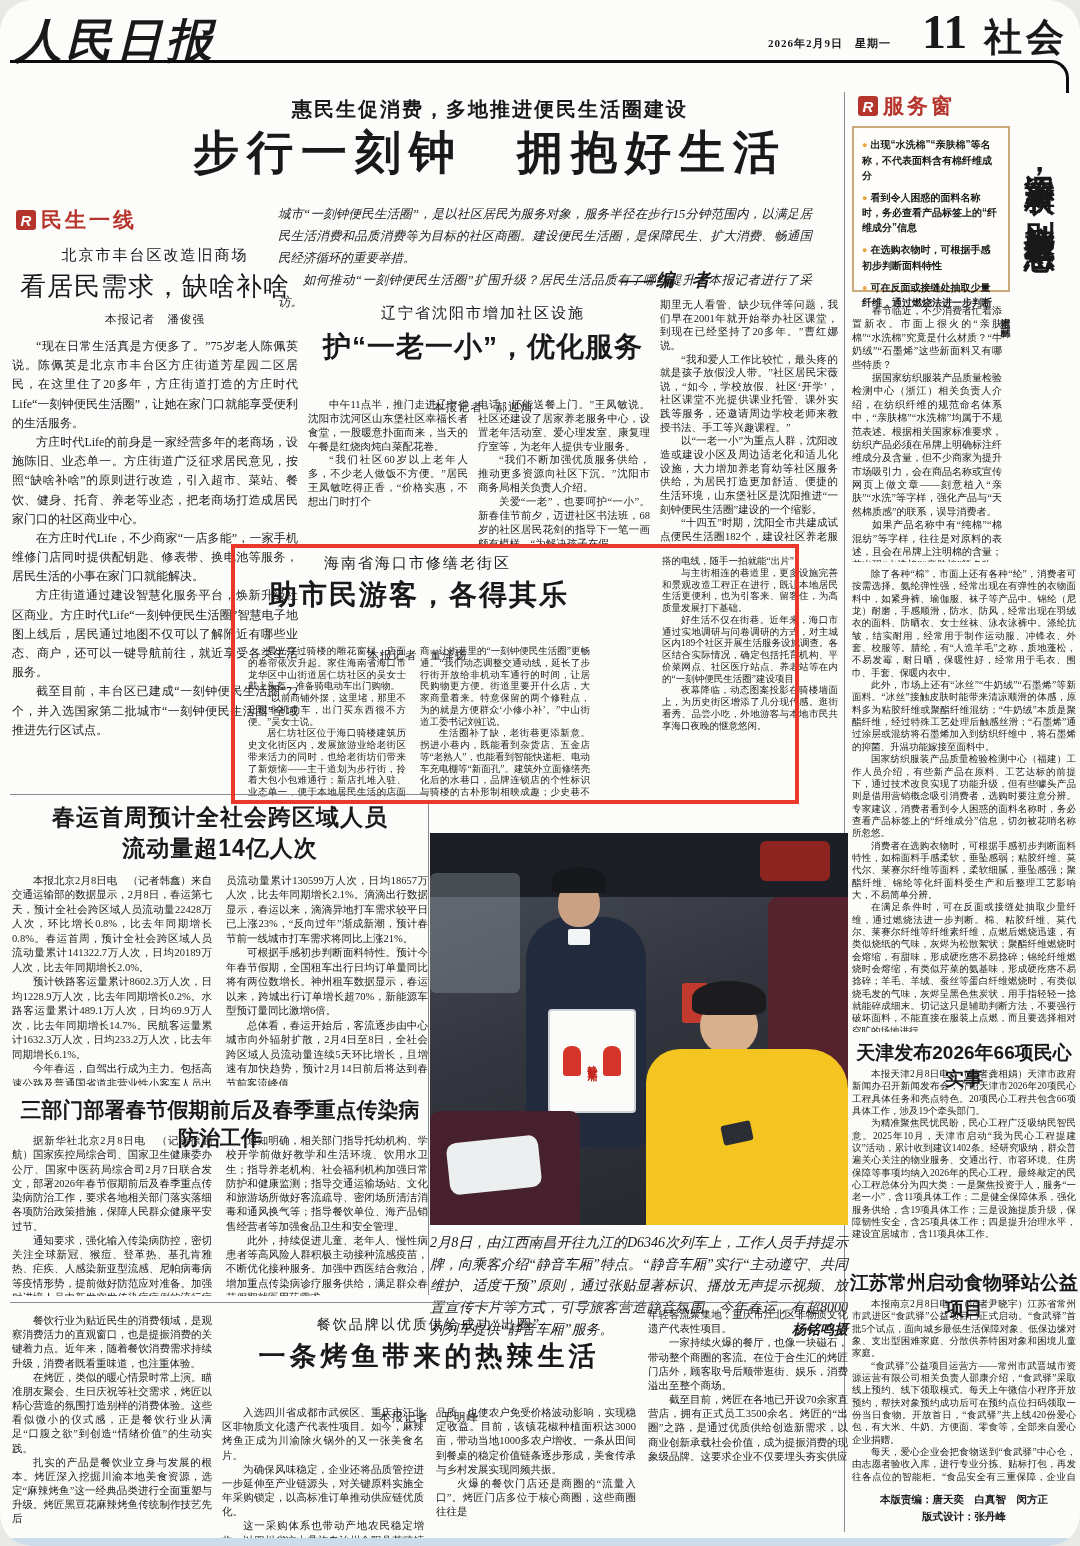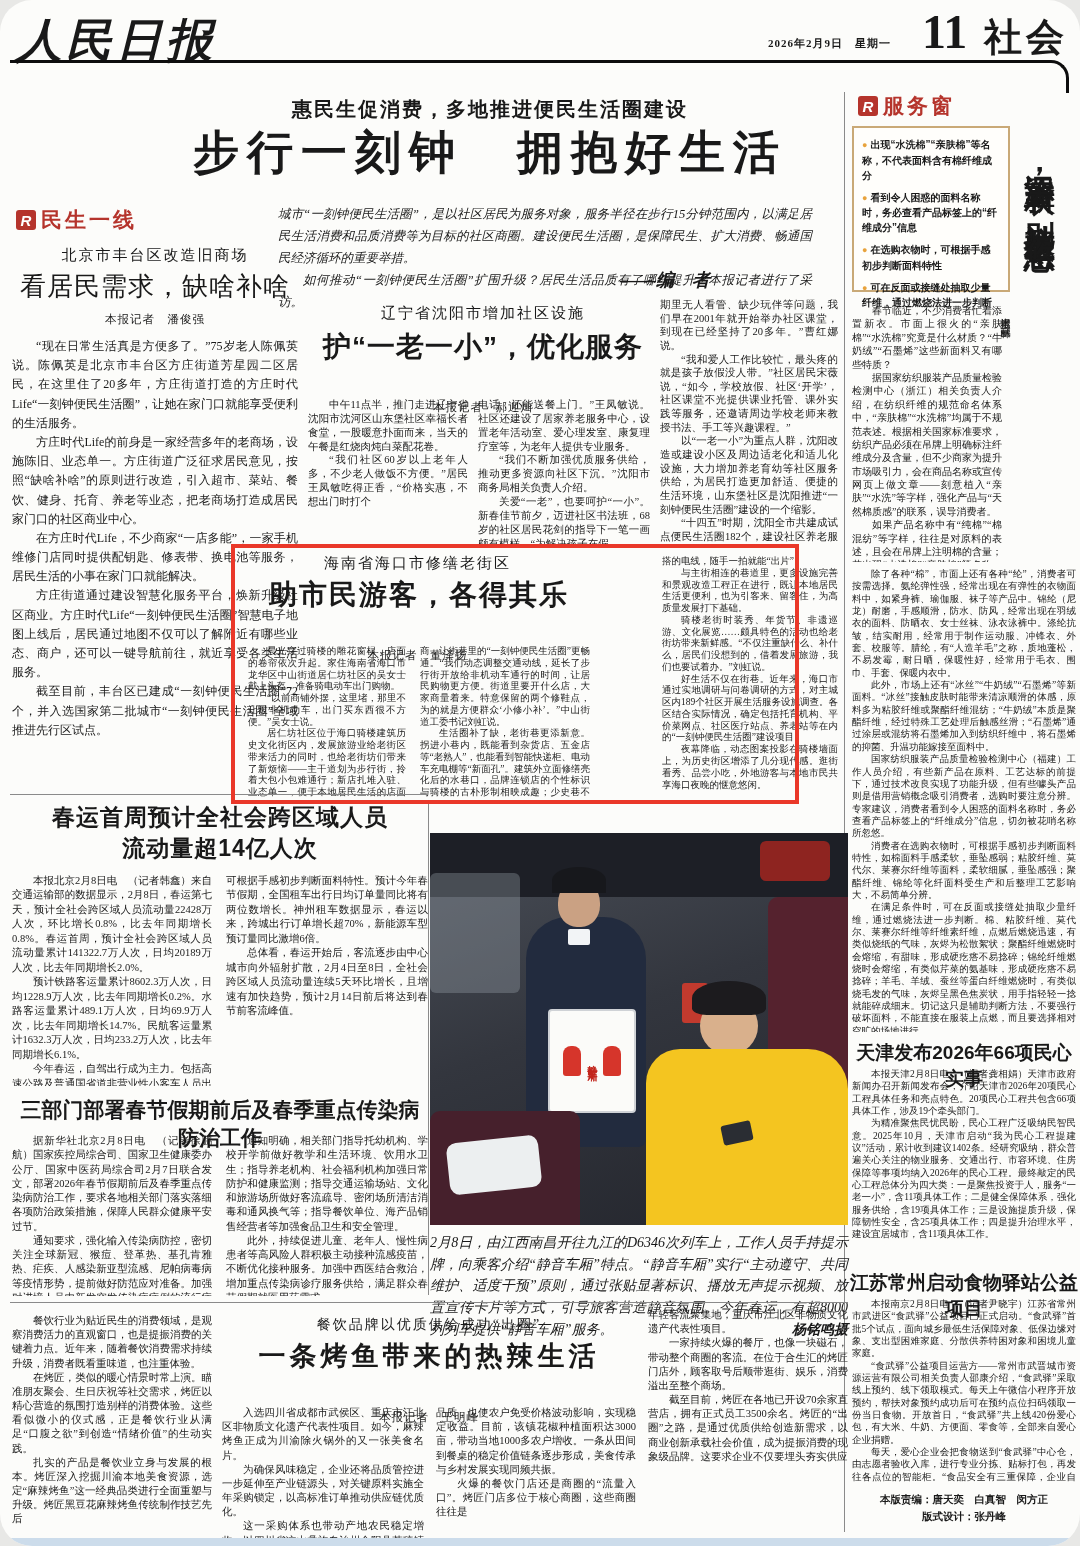--- a/index.html
+++ b/index.html
@@ -108,41 +108,41 @@
         <p class="para">“以前商铺外摆，这里堵，那里不让过非机动车，出门买东西很不方便。”吴女士说。</p>
         <p class="para">居仁坊社区位于海口骑楼建筑历史文化街区内，发展旅游业给老街区带来活力的同时，也给老街坊们带来了新烦恼——主干道划为步行街，拎着大包小包难通行；新店扎堆入驻、业态单一，便于本地居民生活的店面却少了。</p>
       </div>
     <div class="abs jus body cont" style="left:175px;top:94px;width:170px;height:152px;font-size:9.5px;line-height:1.24;">
         <p class="para">商，让街巷里的“一刻钟便民生活圈”更畅通。“我们动态调整交通动线，延长了步行街开放给非机动车通行的时间，让居民购物更方便。街道里要开什么店，大家商量着来。特意保留的两个修鞋点，为的就是方便群众‘小修小补’。”中山街道工委书记刘虹说。</p>
         <p class="para">生活圈补了缺，老街巷更添新意。拐进小巷内，既能看到杂货店、五金店等“老熟人”，也能看到智能快递柜、电动车充电棚等“新面孔”。建筑外立面修缮亮化后的水巷口，品牌连锁店的个性标识与骑楼的古朴形制相映成趣；少史巷不再有斑驳的墙面和乱</p>
       </div>
     <div class="abs jus body cont" style="left:417px;top:4px;width:176px;height:244px;font-size:9.5px;line-height:1.24;">
         <p class="para">搭的电线，随手一拍就能“出片”。</p>
         <p class="para">与主街相连的巷道里，更多设施完善和景观改造工程正在进行，既让本地居民生活更便利，也为引客来、留客住，为高质量发展打下基础。</p>
-        <p class="para">骑楼老街时装秀、年货节、非遗巡游、文化展览……颇具特色的活动也给老街坊带来新鲜感。“不仅注重缺什么、补什么，居民们没想到的，借着发展旅游，我们也要试着办。”刘虹说。</p>
         <p class="para">好生活不仅在街巷。近年来，海口市通过实地调研与问卷调研的方式，对主城区内189个社区开展生活服务设施调查。各区结合实际情况，确定包括托育机构、平价菜网点、社区医疗站点、养老站等在内的“一刻钟便民生活圈”建设项目。</p>
         <p class="para">夜幕降临，动态图案投影在骑楼墙面上，为历史街区增添了几分现代感。逛街看秀、品尝小吃，外地游客与本地市民共享海口夜晚的惬意悠闲。</p>
       </div>
   </div>
 
   <div class="abs hl-box" style="left:231px;top:544px;width:568px;height:260px;"></div>
 
   <div class="abs rule" style="left:10px;top:794px;width:418px;height:1px;"></div>
   <div class="abs rule" style="left:428px;top:800px;width:1px;height:495px;"></div>
   <div class="abs rule" style="left:844px;top:92px;width:1px;height:1440px;"></div>
 
   <div class="abs" style="left:12px;top:802px;width:416px;">
     <div class="ctr hei" style="font-size:23px;letter-spacing:1px;">春运首周预计全社会跨区域人员</div>
     <div class="ctr hei" style="font-size:23px;letter-spacing:1px;">流动量超14亿人次</div>
     <div class="abs jus body" style="left:0;top:72px;width:200px;height:212px;font-size:10.5px;line-height:1.38;">
         <p class="para">本报北京2月8日电　（记者韩鑫）来自交通运输部的数据显示，2月8日，春运第七天，预计全社会跨区域人员流动量22428万人次，环比增长0.8%，比去年同期增长0.8%。春运首周，预计全社会跨区域人员流动量累计141322.7万人次，日均20189万人次，比去年同期增长2.0%。</p>
         <p class="para">预计铁路客运量累计8602.3万人次，日均1228.9万人次，比去年同期增长0.2%。水路客运量累计489.1万人次，日均69.9万人次，比去年同期增长14.7%。民航客运量累计1632.3万人次，日均233.2万人次，比去年同期增长6.1%。</p>
         <p class="para">今年春运，自驾出行成为主力。包括高速公路及普通国省道非营业性小客车人员出行量、公路营业性客运量等在内的公路人</p>
       </div>
     <div class="abs jus body cont" style="left:214px;top:72px;width:202px;height:212px;font-size:10.5px;line-height:1.38;">
+        <p class="para">员流动量累计130599万人次，日均18657万人次，比去年同期增长2.1%。滴滴出行数据显示，春运以来，滴滴异地打车需求较平日已上涨23%，“反向过年”渐成新潮，预计春节前一线城市打车需求将同比上涨21%。</p>
         <p class="para">可根据手感初步判断面料特性。预计今年春节假期，全国租车出行日均订单量同比将有两位数增长。神州租车数据显示，春运以来，跨城出行订单增长超70%，新能源车型预订量同比激增6倍。</p>
         <p class="para">总体看，春运开始后，客流逐步由中心城市向外辐射扩散，2月4日至8日，全社会跨区域人员流动量连续5天环比增长，且增速有加快趋势，预计2月14日前后将达到春节前客流峰值。</p>
       </div>
   </div>
 
   <div class="abs" style="left:12px;top:1096px;width:416px;">
     <div class="ctr hei" style="font-size:21px;">三部门部署春节假期前后及春季重点传染病防治工作</div>
     <div class="abs jus body" style="left:0;top:38px;width:200px;height:162px;font-size:10.5px;line-height:1.36;">
         <p class="para">据新华社北京2月8日电　（记者徐鹏航）国家疾控局综合司、国家卫生健康委办公厅、国家中医药局综合司2月7日联合发文，部署2026年春节假期前后及春季重点传染病防治工作，要求各地相关部门落实落细各项防治政策措施，保障人民群众健康平安过节。</p>
         <p class="para">通知要求，强化输入传染病防控，密切关注全球新冠、猴痘、登革热、基孔肯雅热、疟疾、人感染新亚型流感、尼帕病毒病等疫情形势，提前做好防范应对准备。加强对进境人员中新发突发传染病病例的流行病学调查，摸清感染来源，加强密切接触者追踪、排查和管理，严防疫情传播扩散。</p>

